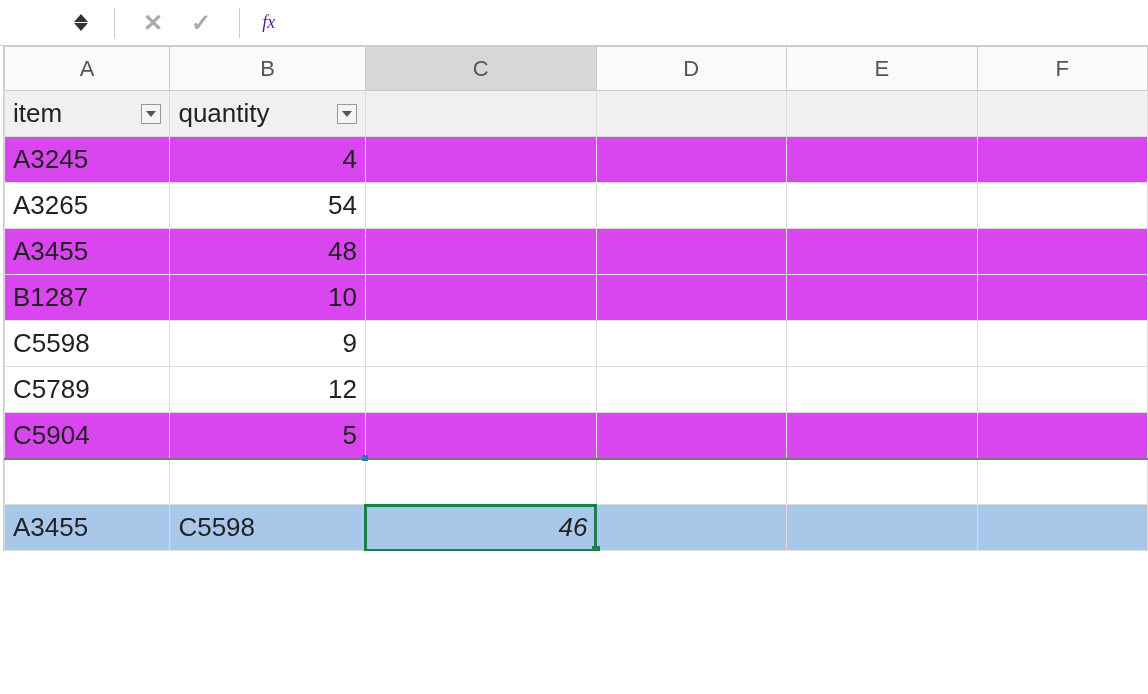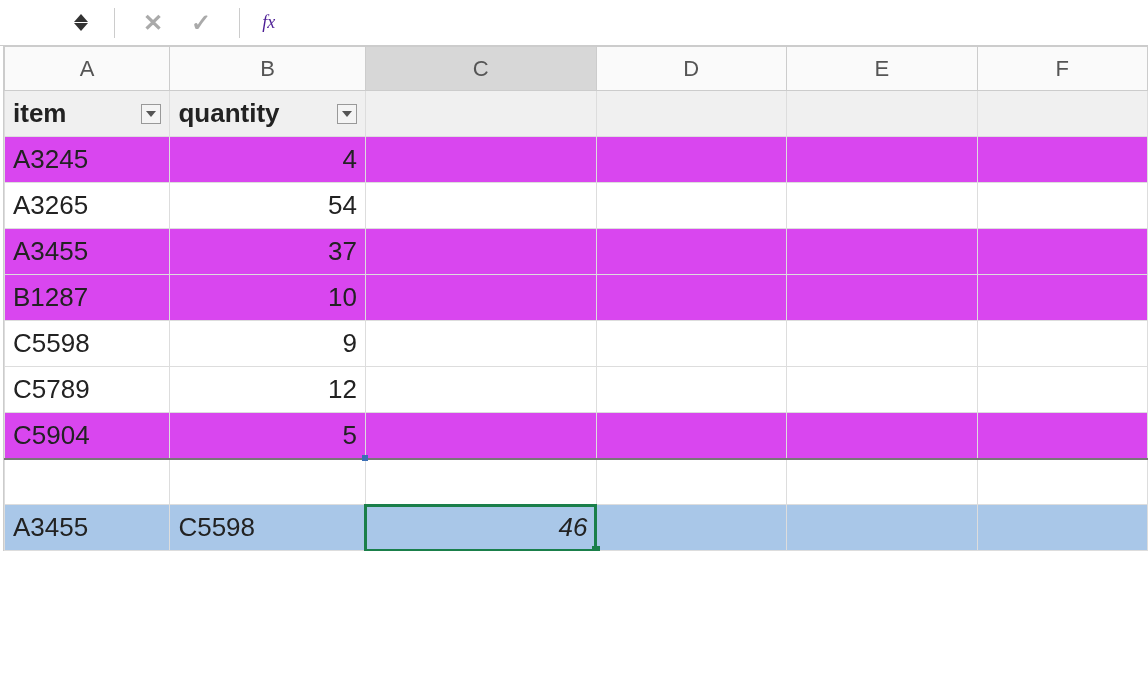--- a/index.html
+++ b/index.html
@@ -76,21 +76,21 @@
     padding: 2px 8px;
     font-size: 26px;
     vertical-align: middle;
   }
   .colA { width: 165px; }
   .colB { width: 195px; }
   .colC { width: 230px; }
   .colD { width: 190px; }
   .colE { width: 190px; }
   .colF { width: 170px; }
-  .hdr-row td { background: #f0f0f0; font-weight: bold; }
+  .hdr-row td { background: #f0f0f0; font-weight: normal; }
   .stripe td { background: #d946ef; }
   .num { text-align: right; }
   .table-bottom td { border-bottom: 2px solid #777; }
   .blank-row td { border-left:1px solid #ddd; border-right:1px solid #ddd; }
   .blue-row td { background: #a9c7e8; }
   .hdr-cell {
     display: flex;
     align-items: center;
     justify-content: space-between;
     height: 100%;
@@ -203,21 +203,21 @@
         <tr>
           <td>A3265</td>
           <td class="num">54</td>
           <td></td>
           <td></td>
           <td></td>
           <td></td>
         </tr>
         <tr class="stripe">
           <td>A3455</td>
-          <td class="num">37</td>
+          <td class="num">48</td>
           <td></td>
           <td></td>
           <td></td>
           <td></td>
         </tr>
         <tr class="stripe">
           <td>B1287</td>
           <td class="num">10</td>
           <td></td>
           <td></td>

